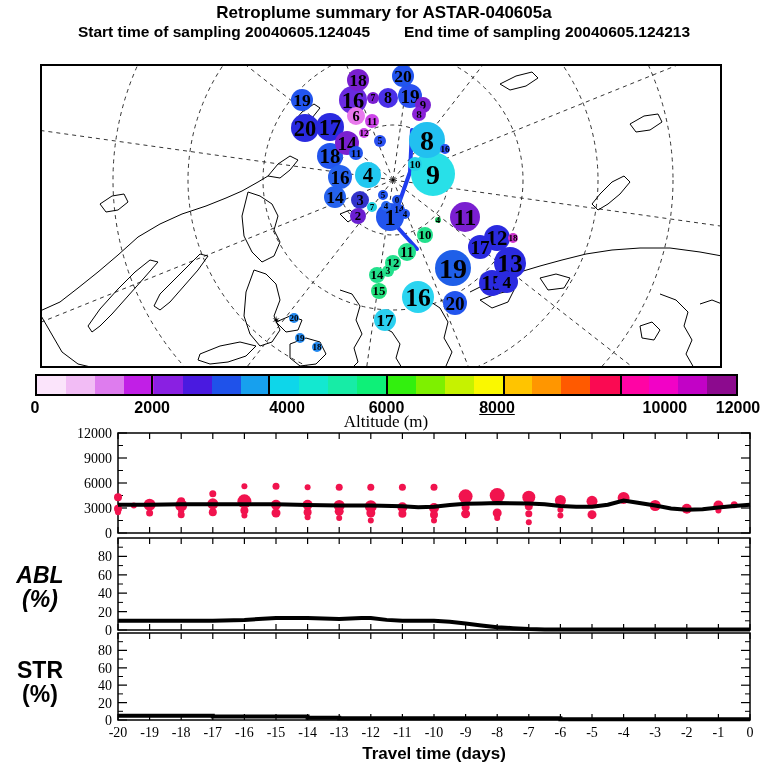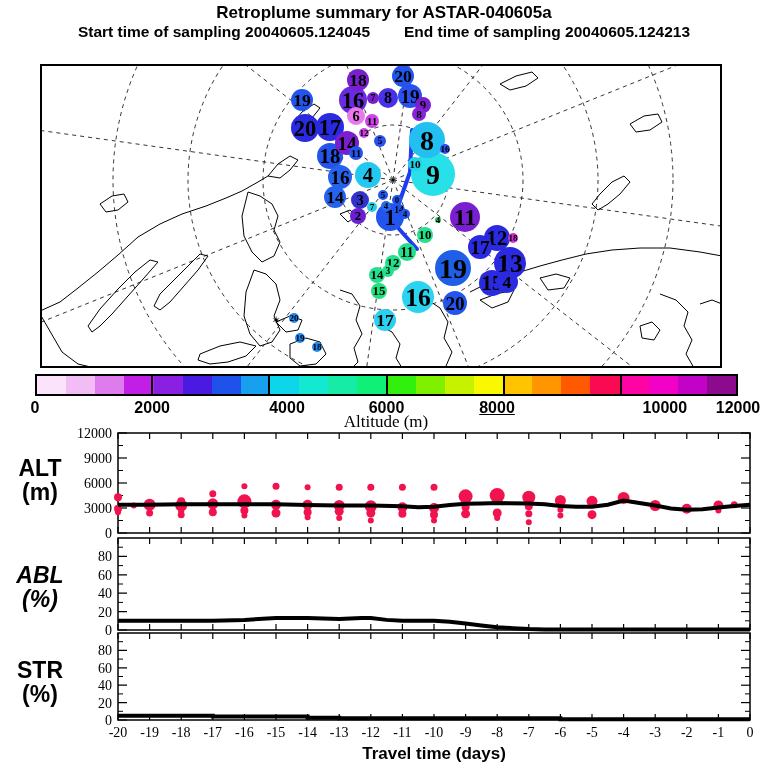--- a/index.html
+++ b/index.html
@@ -354,24 +354,20 @@
       <div class="cb-label" style="left: 35px;">0</div>
       <div class="cb-label" style="left: 152.167px; text-align: right;">2000</div>
       <div class="cb-label" style="left: 287px;">4000</div>
       <div class="cb-label" style="left: 386.5px;">6000</div>
       <div class="cb-label" style="left: 497px; text-decoration: underline;">8000</div>
       <div class="cb-label" style="left: 620.833px; margin-left: 44px;">10000</div>
       <div class="cb-label" style="left: 738px;">12000</div>
     </div>
   <div id="colorbar-title">Altitude (m)</div>
 
-  <div class="panel-label" id="lbl-alt">
-    <div>ALT</div>
-    <div>(m)</div>
-  </div>
   <div class="panel-label" id="lbl-abl">
     <div>ABL</div>
     <div>(%)</div>
   </div>
   <div class="panel-label" id="lbl-str">
     <div>STR</div>
     <div>(%)</div>
   </div>
 
   <svg id="panels-svg" width="768" height="343" viewBox="0 0 768 343">

